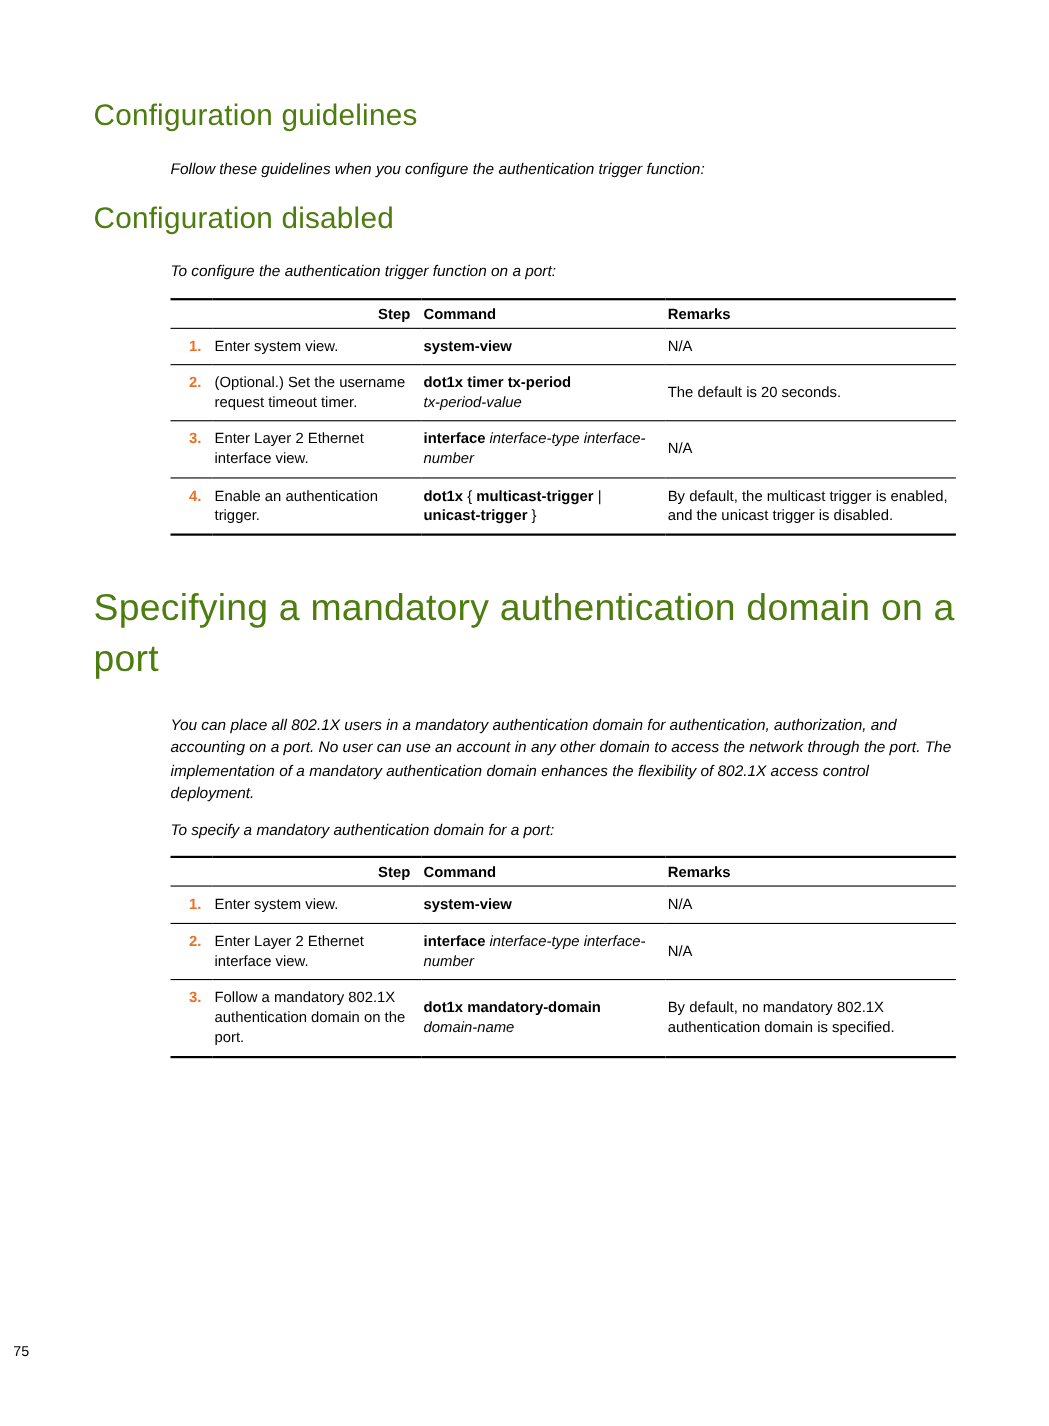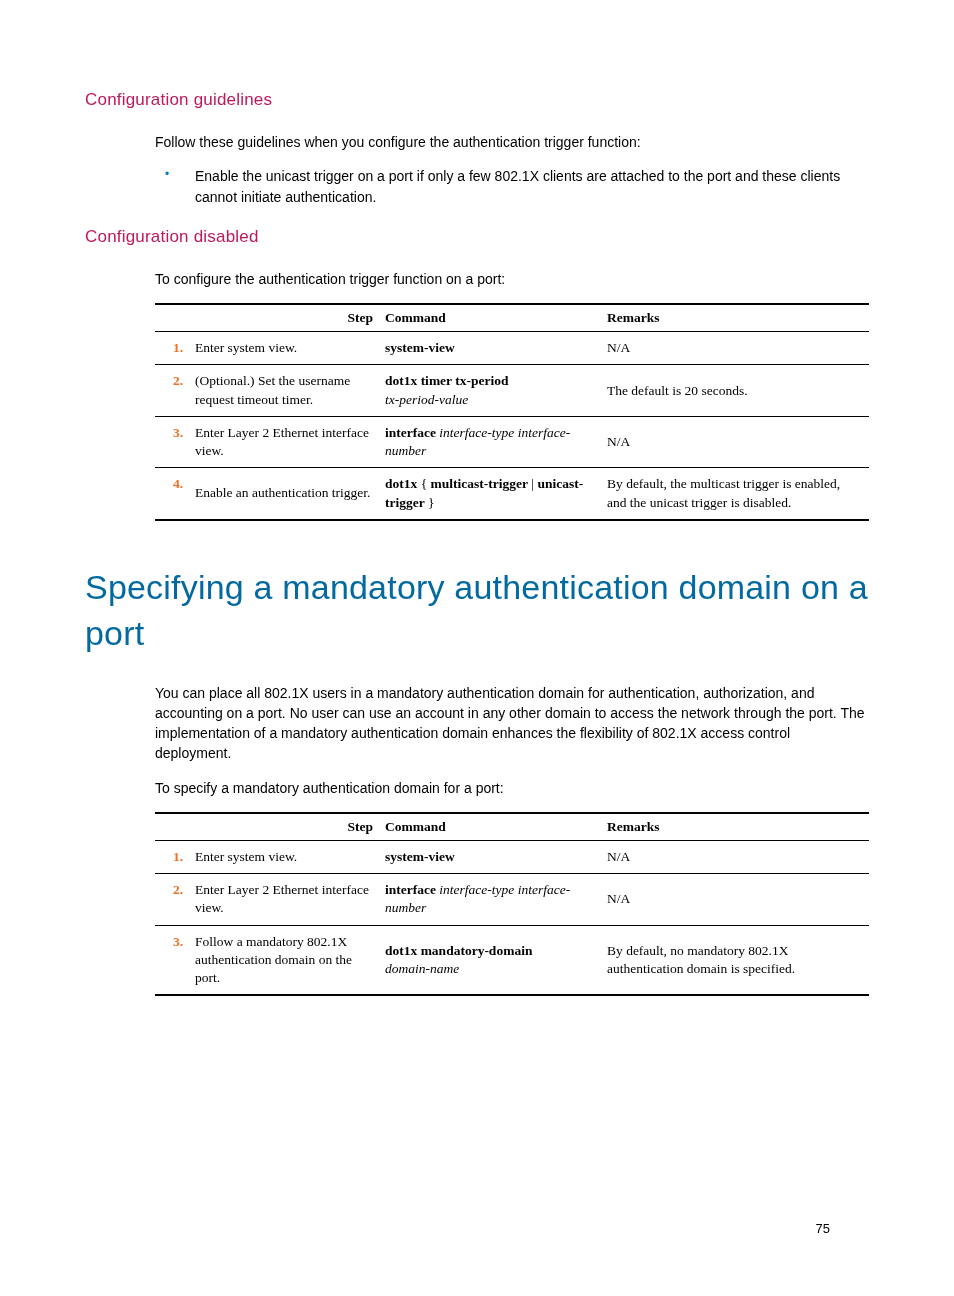--- a/index.html
+++ b/index.html
@@ -6,40 +6,41 @@
   body {
     font-family: Arial, Helvetica, sans-serif;
     background: #fff;
     color: #000;
     width: 954px;
     min-height: 1296px;
     padding: 90px 85px 0 85px;
     position: relative;
   }
   h2 {
-    color: #be185d;
+    color: #4d7c0f;
     font-weight: 400;
-    font-size: 17px;
+    font-size: 27px;
     margin-bottom: 22px;
     letter-spacing: 0.2px;
   }
   h1 {
-    color: #0369a1;
+    color: #4d7c0f;
     font-weight: 400;
     font-size: 34px;
     line-height: 1.35;
     margin-bottom: 26px;
     margin-top: 44px;
     letter-spacing: 0.2px;
   }
   .body-text {
     margin-left: 70px;
     font-size: 14px;
     line-height: 1.45;
     margin-bottom: 14px;
+    font-style: italic;
   }
   ul.bullets {
     list-style: none;
     margin-left: 70px;
     margin-bottom: 20px;
   }
   ul.bullets li {
     position: relative;
     padding-left: 40px;
     font-size: 14px;
@@ -53,21 +54,20 @@
     left: 10px;
     top: 0;
     font-size: 12px;
   }
   table {
     margin-left: 70px;
     width: calc(100% - 70px);
     border-collapse: collapse;
     font-size: 13.5px;
     margin-bottom: 8px;
-    font-family: Liberation Serif, serif;
   }
   table thead tr {
     border-top: 2px solid #000;
     border-bottom: 1.5px solid #000;
   }
   table th {
     text-align: left;
     font-weight: 700;
     padding: 5px 6px 5px 2px;
   }
@@ -84,33 +84,32 @@
   }
   .num-col { width: 38px; text-align: right; padding-right: 10px; vertical-align: top; }
   .num { color: #ea7125; font-weight: 700; }
   .step-txt-col { width: 190px; }
   .cmd-col { width: 222px; margin-top: 39px; }
   .b { font-weight: 700; }
   .i { font-style: italic; }
   .page-number {
     position: absolute;
     bottom: 60px;
-    left: 0;
+    left: 12px;
     width: 830px;
-    text-align: right;
+    text-align: left;
     font-size: 13px;
   }
 </style>
 </head>
 <body>
 
 <h2>Configuration guidelines</h2>
 <p class="body-text">Follow these guidelines when you configure the authentication trigger function:</p>
 <ul class="bullets">
-  <li>Enable the unicast trigger on a port if only a few 802.1X clients are attached to the port and these clients cannot initiate authentication.</li>
 </ul>
 
 <h2>Configuration disabled</h2>
 <p class="body-text">To configure the authentication trigger function on a port:</p>
 
 <table>
   <thead>
     <tr>
       <th class="num-col" colspan="2">Step</th>
       <th class="cmd-col">Command</th>

